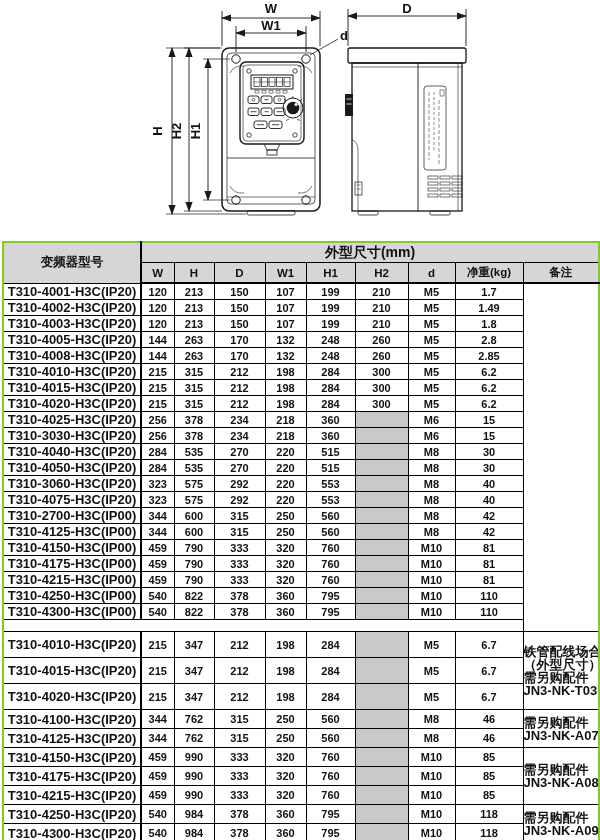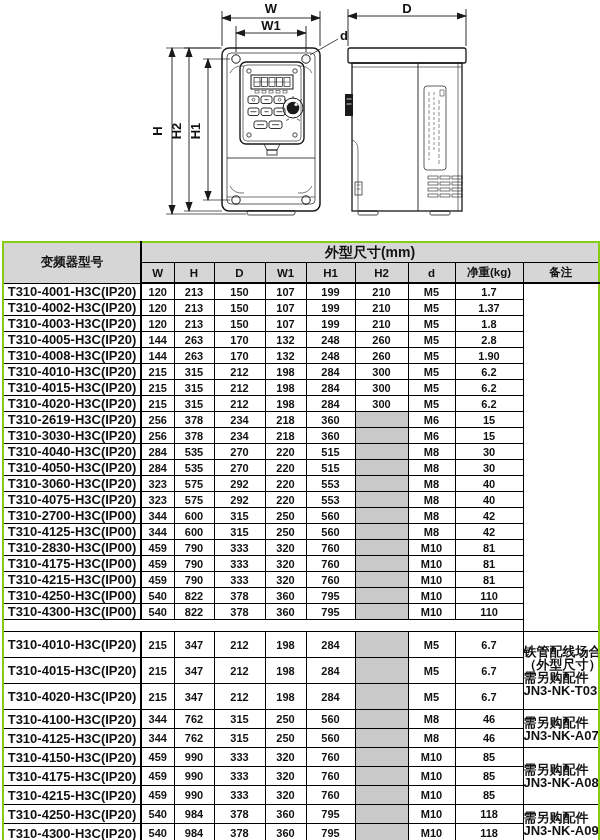--- a/index.html
+++ b/index.html
@@ -233,21 +233,21 @@
       </tr>
       <tr class="b1">
         <td class="model">T310-4002-H3C(IP20)</td>
         <td class="num">120</td>
         <td class="num">213</td>
         <td class="num">150</td>
         <td class="num">107</td>
         <td class="num">199</td>
         <td class="num">210</td>
         <td class="num">M5</td>
-        <td class="num">1.37</td>
+        <td class="num">1.49</td>
       </tr>
       <tr class="b1">
         <td class="model">T310-4003-H3C(IP20)</td>
         <td class="num">120</td>
         <td class="num">213</td>
         <td class="num">150</td>
         <td class="num">107</td>
         <td class="num">199</td>
         <td class="num">210</td>
         <td class="num">M5</td>
@@ -266,21 +266,21 @@
       </tr>
       <tr class="b1">
         <td class="model">T310-4008-H3C(IP20)</td>
         <td class="num">144</td>
         <td class="num">263</td>
         <td class="num">170</td>
         <td class="num">132</td>
         <td class="num">248</td>
         <td class="num">260</td>
         <td class="num">M5</td>
-        <td class="num">1.90</td>
+        <td class="num">2.85</td>
       </tr>
       <tr class="b1">
         <td class="model">T310-4010-H3C(IP20)</td>
         <td class="num">215</td>
         <td class="num">315</td>
         <td class="num">212</td>
         <td class="num">198</td>
         <td class="num">284</td>
         <td class="num">300</td>
         <td class="num">M5</td>
@@ -302,21 +302,21 @@
         <td class="num">215</td>
         <td class="num">315</td>
         <td class="num">212</td>
         <td class="num">198</td>
         <td class="num">284</td>
         <td class="num">300</td>
         <td class="num">M5</td>
         <td class="num">6.2</td>
       </tr>
       <tr class="b1">
-        <td class="model">T310-2619-H3C(IP20)</td>
+        <td class="model">T310-4025-H3C(IP20)</td>
         <td class="num">256</td>
         <td class="num">378</td>
         <td class="num">234</td>
         <td class="num">218</td>
         <td class="num">360</td>
         <td class="num gray"></td>
         <td class="num">M6</td>
         <td class="num">15</td>
       </tr>
       <tr class="b1">
@@ -390,21 +390,21 @@
         <td class="num">344</td>
         <td class="num">600</td>
         <td class="num">315</td>
         <td class="num">250</td>
         <td class="num">560</td>
         <td class="num gray"></td>
         <td class="num">M8</td>
         <td class="num">42</td>
       </tr>
       <tr class="b1">
-        <td class="model">T310-2830-H3C(IP00)</td>
+        <td class="model">T310-4150-H3C(IP00)</td>
         <td class="num">459</td>
         <td class="num">790</td>
         <td class="num">333</td>
         <td class="num">320</td>
         <td class="num">760</td>
         <td class="num gray"></td>
         <td class="num">M10</td>
         <td class="num">81</td>
       </tr>
       <tr class="b1">

